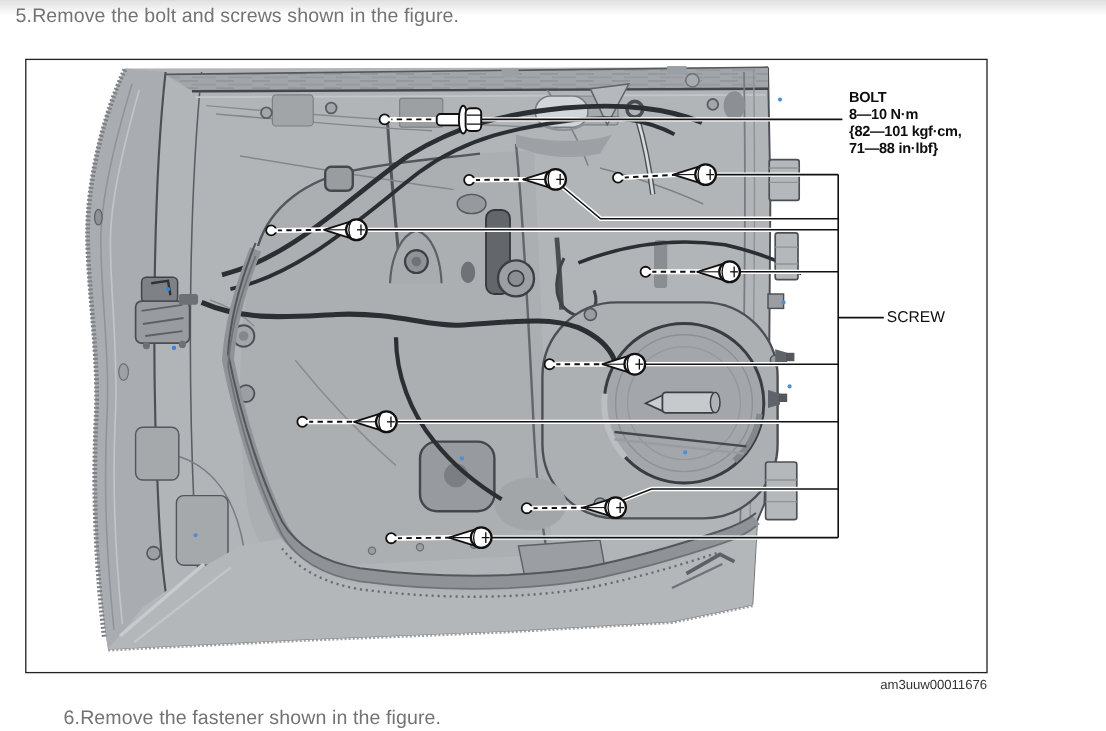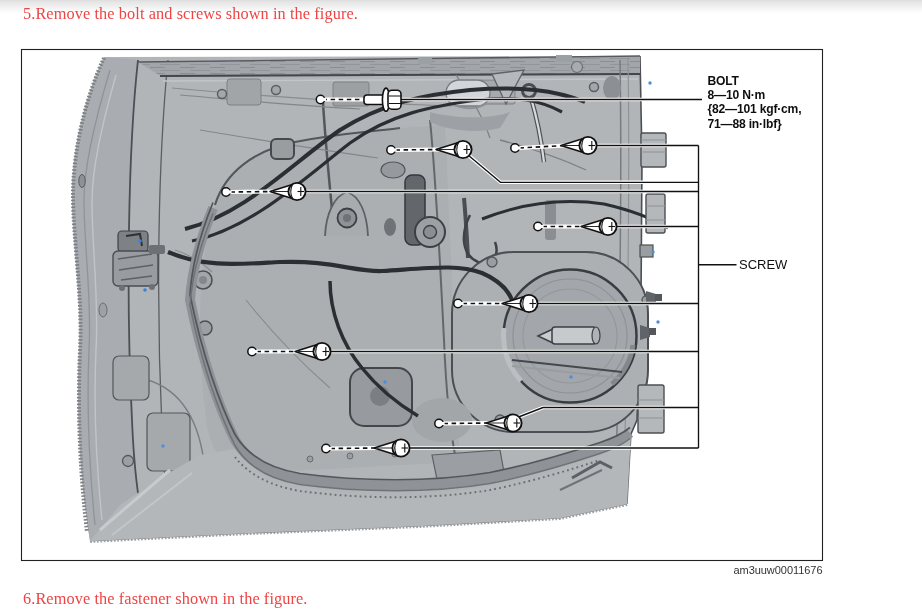--- a/index.html
+++ b/index.html
@@ -1,25 +1,25 @@
 <!DOCTYPE html>
 <html><head>
 <meta charset="utf-8">
 <style>
   html,body { margin:0; padding:0; background:#ffffff; width:922px; height:609px; overflow:hidden; }
   body { font-family:"Liberation Sans", sans-serif; position:relative; }
   .topgrad { position:absolute; left:0; top:0; width:922px; height:13px;
              background:linear-gradient(to bottom, #dadada 0%, #e3e3e3 8%, #ffffff 100%); }
-  .step { position:absolute; left:23px; color:#ef4444; font-size:16.3px; letter-spacing:0.1px; white-space:nowrap;font-family:Liberation Serif, serif; }
+  .step { position:absolute; left:13px; color:#737373; font-size:16.3px; letter-spacing:0.1px; white-space:nowrap; }
 </style>
 </head>
 <body>
 <div class="topgrad"></div>
 <div class="step" style="top:3.8px;">5.Remove the bolt and screws shown in the figure.</div>
-<div class="step" style="top:588.5px;">6.Remove the fastener shown in the figure.</div>
+<div class="step" style="top:588.5px;margin-left:40px;">6.Remove the fastener shown in the figure.</div>
 <svg width="922" height="609" viewBox="0 0 922 609" style="position:absolute;left:0;top:0;">
 <rect x="21.5" y="49.5" width="801" height="511" fill="#ffffff" stroke="#222" stroke-width="1.1"></rect>
 <g>
 
 <defs>
 <pattern id="hatch" width="30" height="6" patternUnits="userSpaceOnUse">
   <rect width="30" height="6" fill="#a2a5a9"></rect>
   <line x1="0" y1="1.5" x2="15" y2="1.5" stroke="#8b8f93" stroke-width="1"></line>
   <line x1="10" y1="4.5" x2="30" y2="4.5" stroke="#909498" stroke-width="0.9"></line>
 </pattern>

